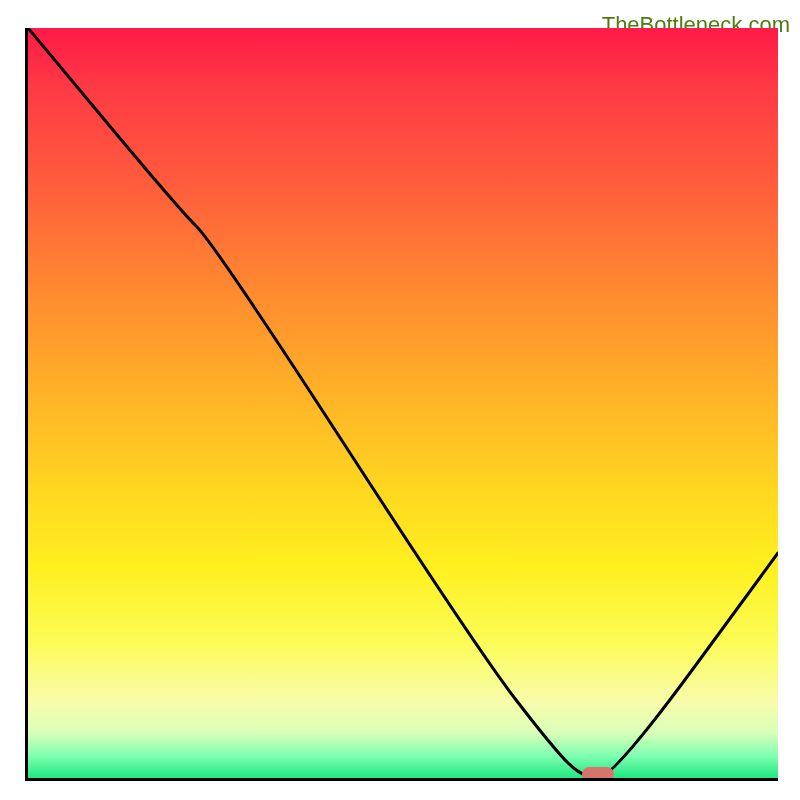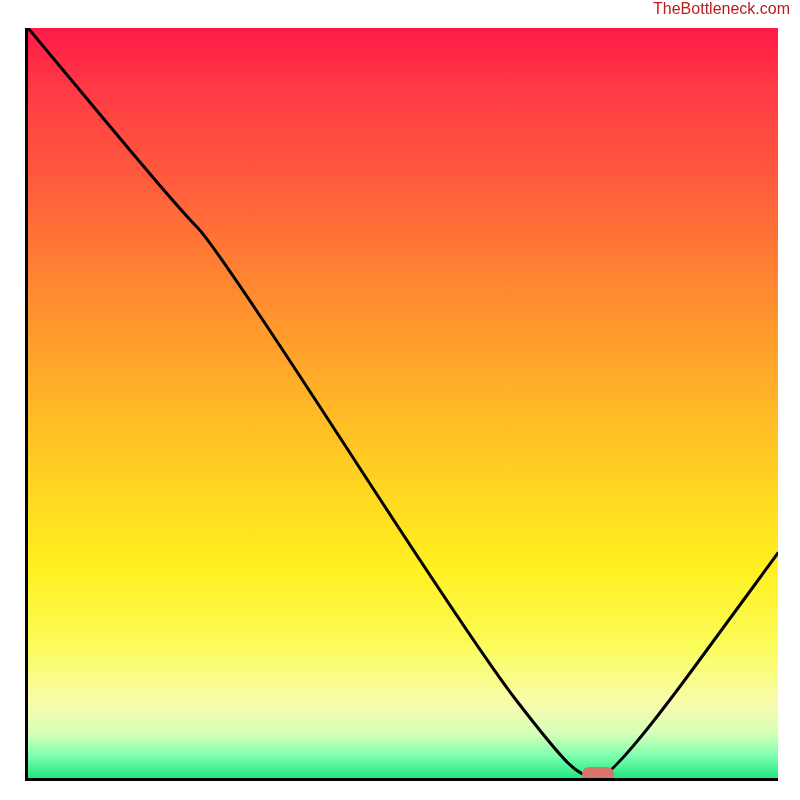--- a/index.html
+++ b/index.html
@@ -6,24 +6,24 @@
     margin: 0;
     padding: 0;
     width: 800px;
     height: 800px;
     background: #ffffff;
     position: relative;
     font-family: Arial, sans-serif;
   }
   .attribution {
     position: absolute;
-    top: 0;
+    top: 12px;
     right: 10px;
-    color: #b91c1c;
-    font-size: 16px;
+    color: #4d7c0f;
+    font-size: 22px;
     font-weight: normal;
   }
   .plot-area {
     position: absolute;
     left: 25px;
     top: 28px;
     width: 750px;
     height: 750px;
     border-left: 3px solid #000;
     border-bottom: 3px solid #000;

